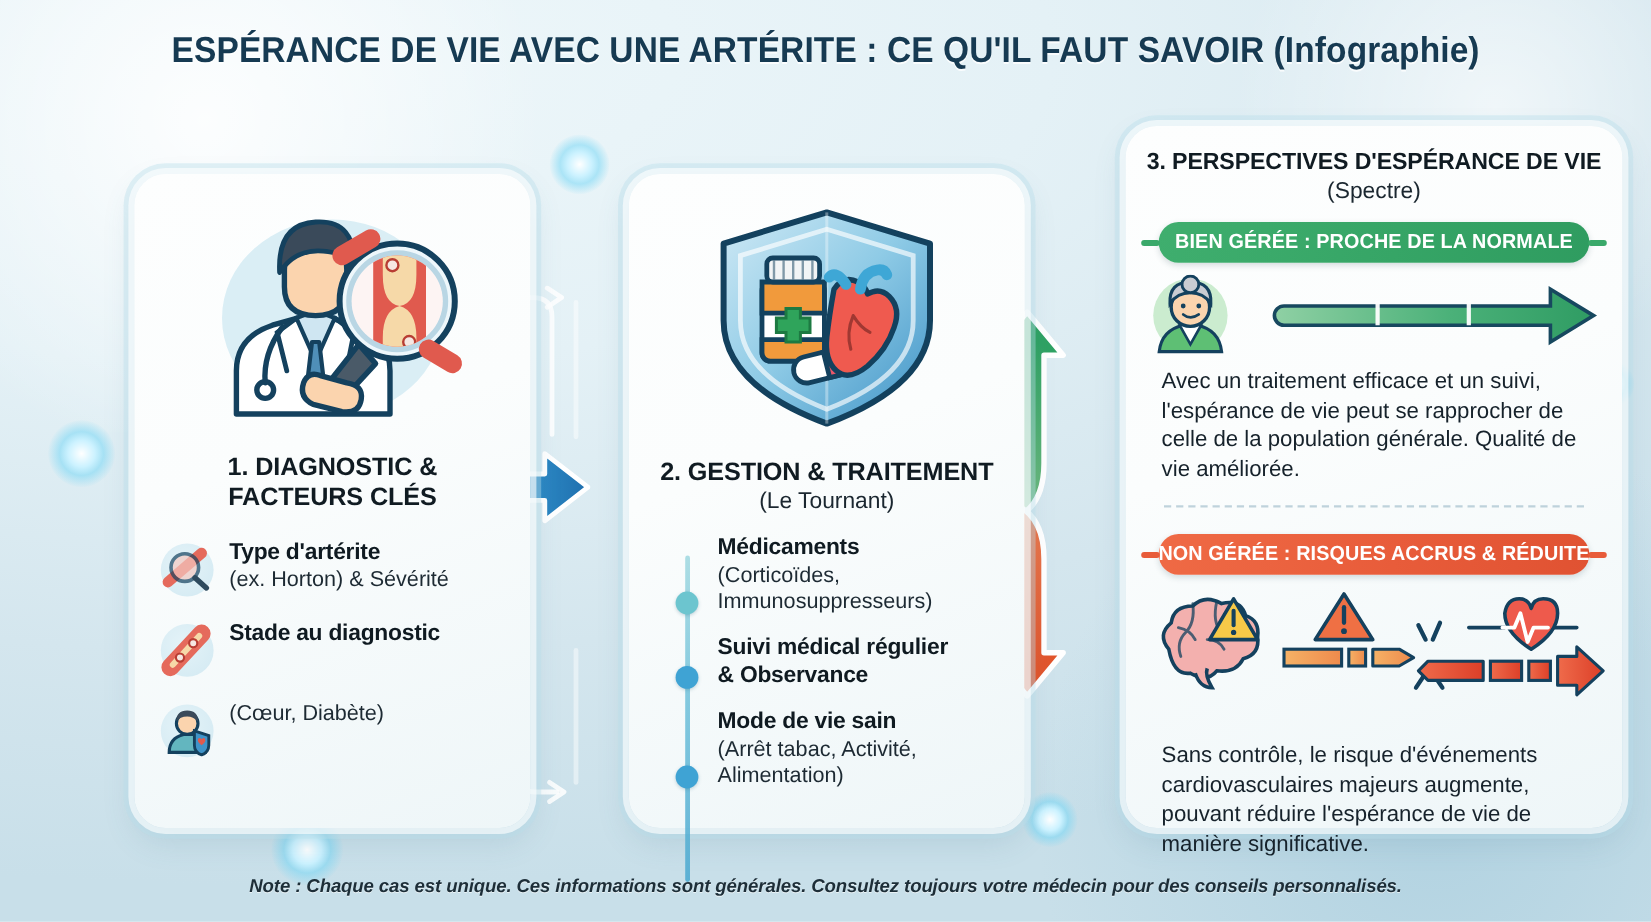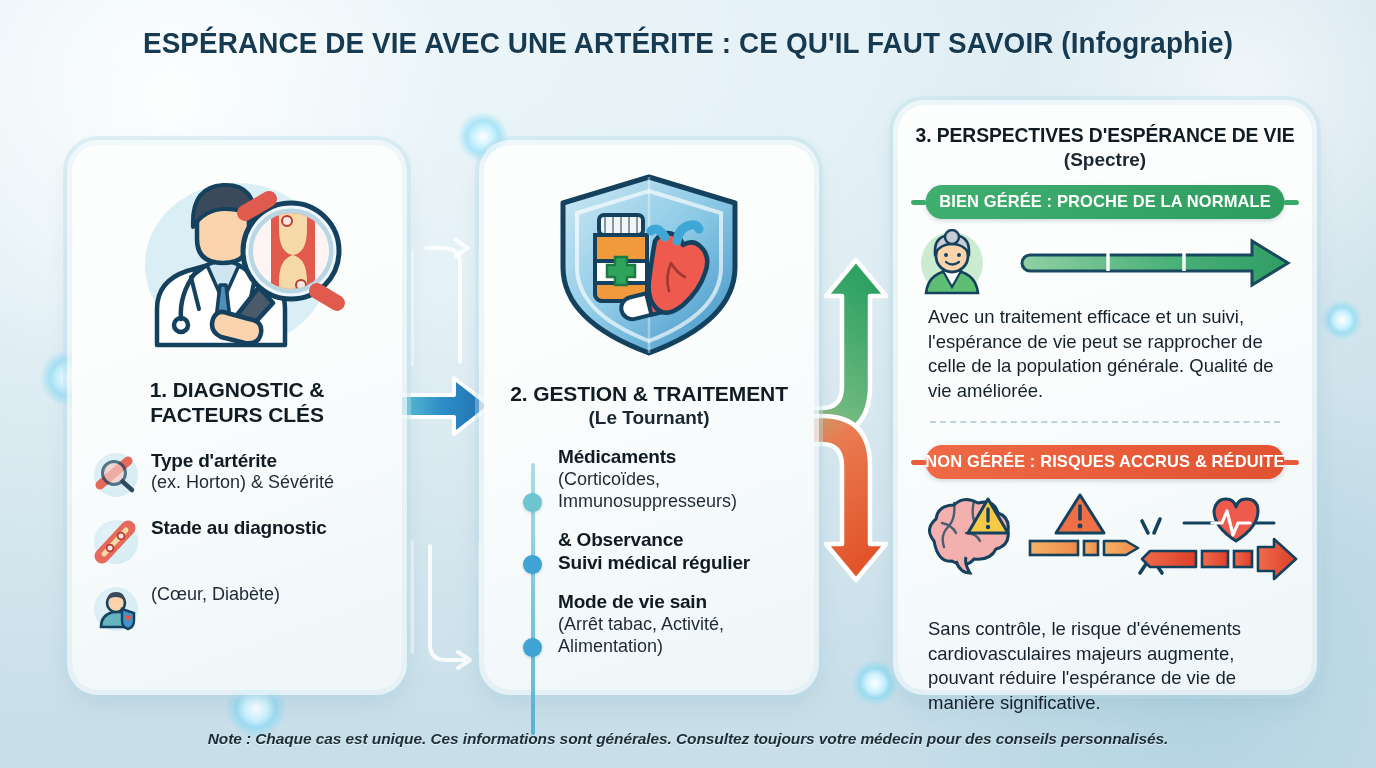--- a/index.html
+++ b/index.html
@@ -40,33 +40,34 @@
 
   
   .card{
     position:absolute;
     background:linear-gradient(160deg,#fdfefe 0%,#fbfdfd 42%,#eef6f8 100%);
     border-radius:26px;
     box-shadow:
       0 0 0 5px rgba(255,255,255,.62),
       0 0 0 9px rgba(186,222,234,.40),
       0 10px 26px rgba(70,120,145,.17);
+    margin-left: 40px;
   }
   #card1{left:72px;top:145px;width:330px;height:545px;}
   #card2{left:484px;top:145px;width:330px;height:545px;}
   #card3{left:898px;top:105px;width:414px;height:585px;}
 
   
   .ct{ color:#14212b; }
   .card-h{
     text-align:center;font-weight:bold;color:#101b22;
     font-size:21px;line-height:25px;letter-spacing:-.1px;
   }
   .card-sub{
-    text-align:center;font-size:19px;line-height:23px;color:#1b2730;font-weight:bold;
+    text-align:center;font-size:19px;line-height:23px;color:#1b2730;font-weight:normal;
   }
 
   
   #p1-illus{position:absolute;left:50%;transform:translateX(-50%);top:24px;width:232px;height:182px;}
   #p1-title{position:absolute;left:12px;right:12px;top:232px;}
   .flist{position:absolute;left:22px;right:14px;top:305px;}
   .frow{display:flex;align-items:flex-start;gap:13px;height:67px;}
   .fic{width:44px;height:44px;flex:0 0 44px;border-radius:50%;
        background:radial-gradient(circle at 42% 38%,#e4f3f8,#d2e9f2);
        position:relative;margin-top:3px;}
@@ -332,22 +333,22 @@
         <div class="ttxt">
           <div class="b">Médicaments</div>
           <div class="s">(Corticoïdes,</div>
           <div class="s">Immunosuppresseurs)</div>
         </div>
       </div>
 
       <div class="trow">
         <div class="dot" style="background:#3fa3d4;margin-top:12px;"></div>
         <div class="ttxt">
+          <div class="b">Suivi médical régulier</div>
           <div class="b">&amp; Observance</div>
-          <div class="b">Suivi médical régulier</div>
         </div>
       </div>
 
       <div class="trow">
         <div class="dot" style="background:#3fa3d4;"></div>
         <div class="ttxt">
           <div class="b">Mode de vie sain</div>
           <div class="s">(Arrêt tabac, Activité,</div>
           <div class="s">Alimentation)</div>
         </div>

